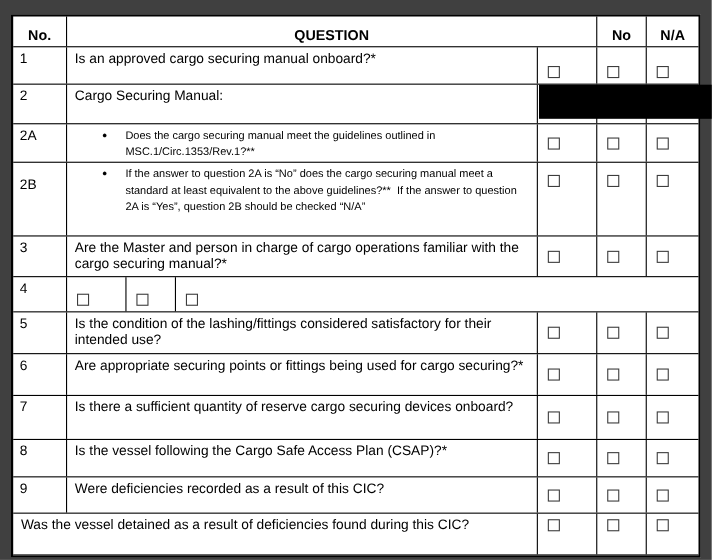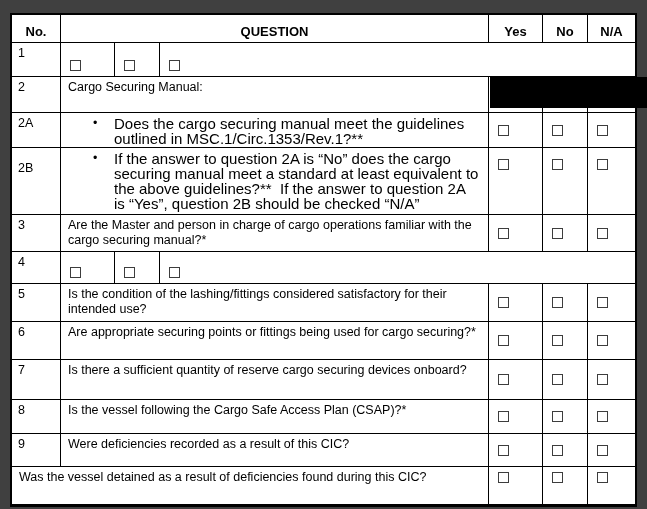--- a/index.html
+++ b/index.html
@@ -72,21 +72,21 @@
     display: flex;
     padding-left: 25px;
   }
   .bullet {
     flex: 0 0 21px;
     font-size: 12.5px;
     line-height: 15px;
   }
   .btext {
     flex: 1 1 auto;
-    font-size: 15px;
+    font-size: 10px;
     line-height: 15px;
     white-space: pre-wrap;
   }
 
   .ans {
     display: flex;
     justify-content: flex-start;
     padding-left: 9px;
   }
   .va-b  { align-items: flex-end;  padding-bottom: 5px; }
@@ -114,27 +114,27 @@
 </style>
 </head>
 <body>
 
 <div class="sheet">
   <div class="qtable">
 
     <div class="row" style="height:28px">
       <div class="c c-no hcell">No.</div>
       <div class="c c-q hcell">QUESTION</div>
-      <div class="c c-yes hcell">Yes</div>
       <div class="c c-no2 hcell">No</div>
       <div class="c c-na hcell">N/A</div>
     </div>
 
     <div class="row" style="height:34px">
       <div class="c c-no num">1</div>
+      <div class="c c-q qtext"><span class="qspan">Is an approved cargo securing manual onboard?*</span></div>
       <div class="c c-yes ans va-b">
           <span class="cbx"></span>
         </div>
       <div class="c c-no2 ans va-b">
           <span class="cbx"></span>
         </div>
       <div class="c c-na ans va-b">
           <span class="cbx"></span>
         </div>
     </div>

